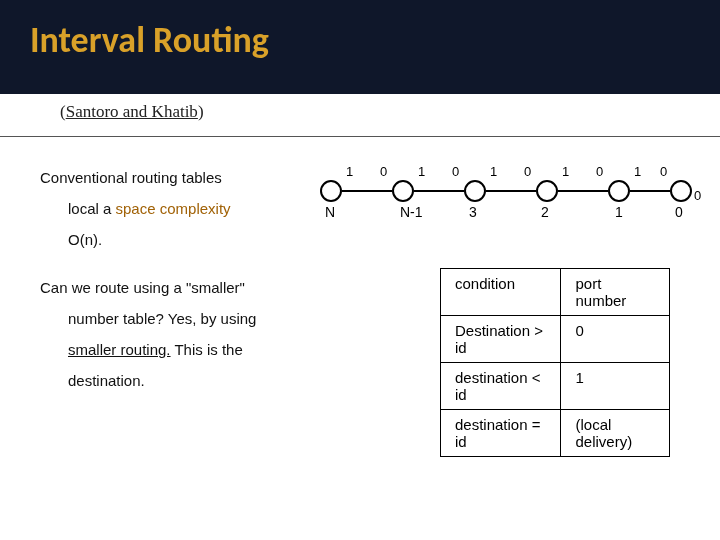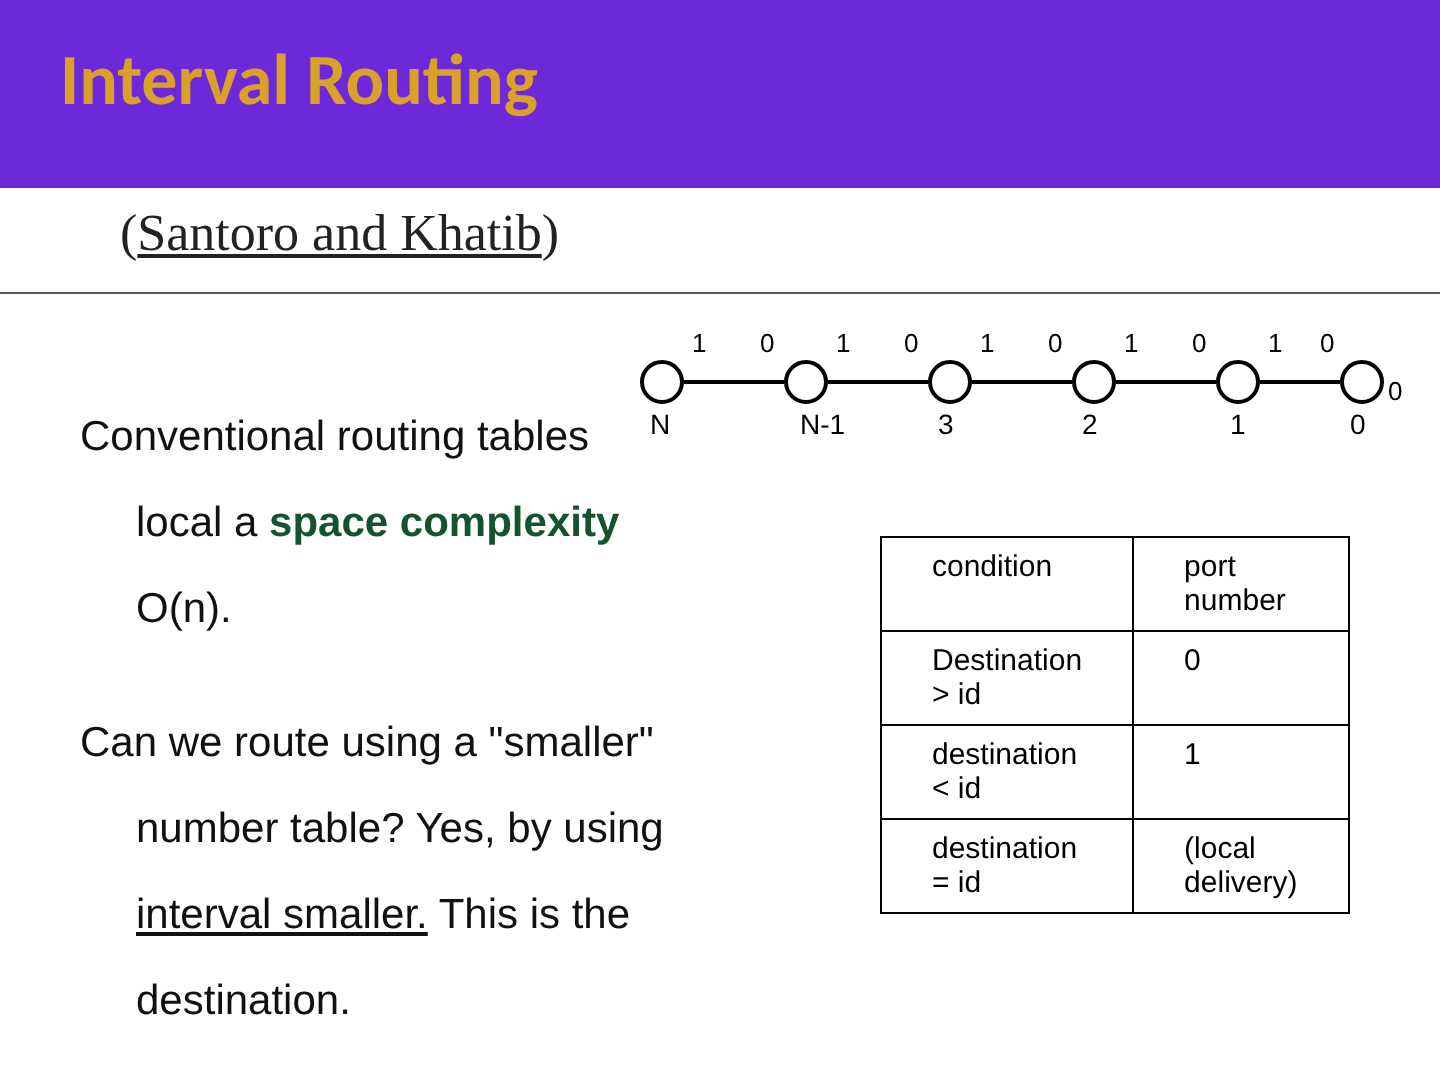--- a/index.html
+++ b/index.html
@@ -1,36 +1,36 @@
 <!DOCTYPE html>
 <html><head>
 <meta charset="utf-8">
 <style>
   * { box-sizing: border-box; margin: 0; padding: 0; }
   body { width: 720px; height: 540px; background: #fff; font-family: Arial, sans-serif; position: relative; overflow: hidden; }
-  .header-band { background: #6d28d9; width: 100%; height: 94px; position: relative; }
+  .header-band { background: #0f172a; width: 100%; height: 94px; position: relative; }
   .title { color: #d9a129; font-weight: bold; font-size: 36px; padding: 18px 0 0 30px; font-family: "Calibri", Arial, sans-serif; }
-  .subtitle { color: #222; font-family: "Times New Roman", serif; font-size: 26px; padding: 8px 0 0 60px; }
+  .subtitle { color: #222; font-family: "Times New Roman", serif; font-size: 17px; padding: 8px 0 0 60px; }
   .subtitle .u { text-decoration: underline; }
   .hr-line { border: none; border-top: 1px solid #555; margin-top: 14px; }
   .content { position: relative; padding: 26px 0 0 40px; }
-  .para { font-size: 21px; line-height: 2.05; color: #111; max-width: 320px; margin-bottom: 18px; margin-top: 24px; }
+  .para { font-size: 15px; line-height: 2.05; color: #111; max-width: 320px; margin-bottom: 18px; }
   .indent { padding-left: 28px; }
-  .complexity { color: #14532d; font-weight: bold; }
+  .complexity { color: #a16207; }
   .intervalrouting { text-decoration: underline; }
 
   .diagram { position: absolute; top: 170px; left: 320px; width: 380px; height: 60px; }
   .node { position: absolute; width: 22px; height: 22px; border: 2px solid #000; border-radius: 50%; background: #fff; top: 10px; }
   .edge { position: absolute; height: 2px; background: #000; top: 20px; }
   .port { position: absolute; font-size: 13px; font-family: Arial; color: #000; top: -6px; }
   .label { position: absolute; font-size: 14px; font-family: Arial; color: #000; top: 34px; text-align: center; }
   .rport { position: absolute; font-size: 13px; top: 18px; }
 
   .table { position: absolute; top: 268px; left: 440px; border-collapse: collapse; font-size: 15px; width: 230px; }
-  .table td, .table th { border: 1px solid #000; padding: 6px 25px; text-align: left; vertical-align: top; font-weight: normal; }
+  .table td, .table th { border: 1px solid #000; padding: 6px 14px; text-align: left; vertical-align: top; font-weight: normal; }
 </style>
 </head>
 <body>
 
 <div class="header-band">
   <div class="title">Interval Routing</div>
 </div>
 
 <div class="subtitle">
   <span>(</span><span class="u">Santoro and Khatib</span><span>)</span>
@@ -43,21 +43,21 @@
     <span class="indent">
       <span>local a </span><span class="complexity">space complexity</span>
     </span><br>
     <span class="indent">O(n).</span>
   </div>
 
   <div class="para">
     <span>Can we route using a "smaller"</span><br>
     <span class="indent">number table? Yes, by using</span><br>
     <span class="indent">
-      <span class="intervalrouting">interval smaller.</span><span> This is the</span>
+      <span class="intervalrouting">smaller routing.</span><span> This is the</span>
     </span><br>
     <span class="indent">destination.</span>
   </div>
 </div>
 
 <div class="diagram">
   <div class="node" style="left:0px"></div>
   <div class="edge" style="left:22px;width:50px"></div>
   <div class="node" style="left:72px"></div>
   <div class="edge" style="left:94px;width:50px"></div>

